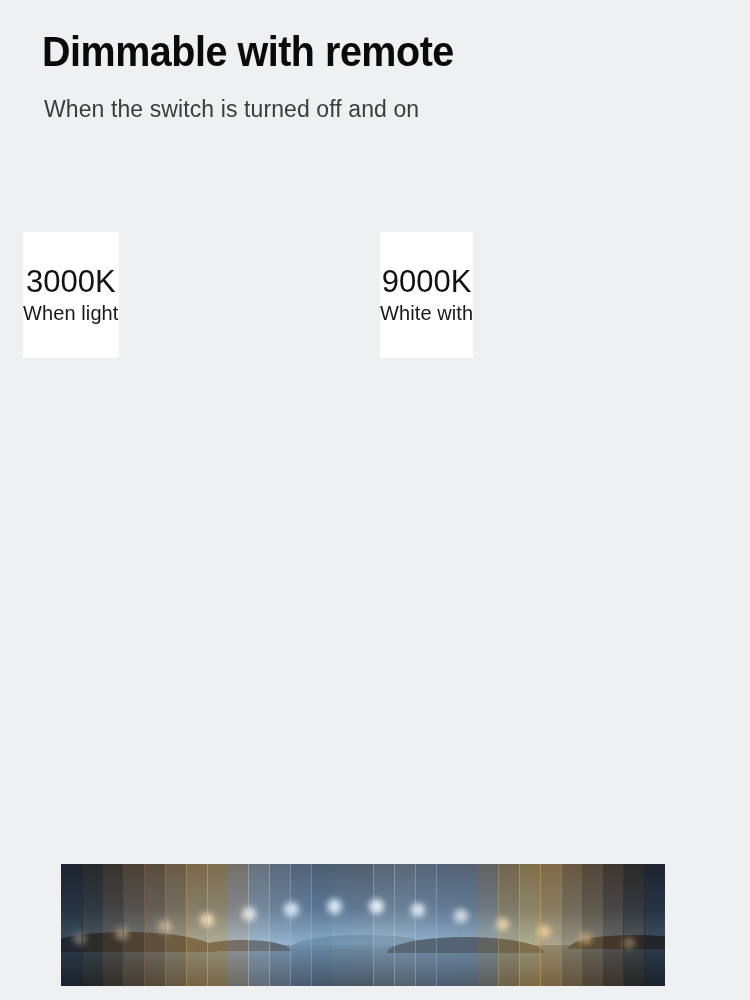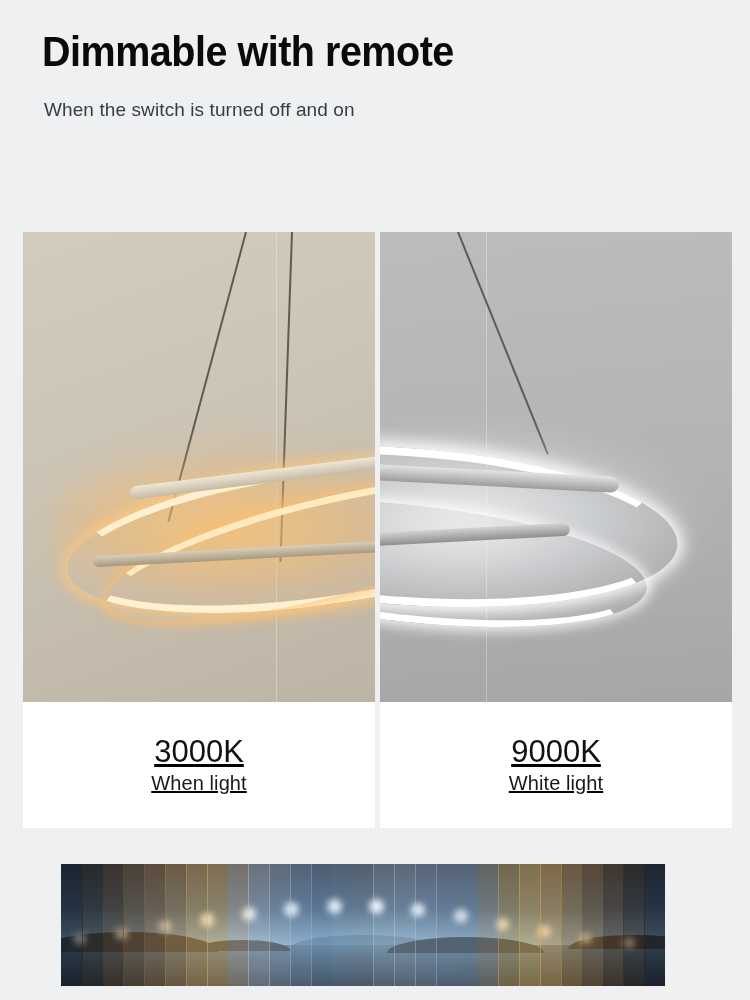--- a/index.html
+++ b/index.html
@@ -26,44 +26,43 @@
     letter-spacing: -0.5px;
     color: #0a0a0a;
     white-space: nowrap;
     transform: scaleX(0.94);
     transform-origin: left center;
   }
   #subtitle {
     position: absolute;
     left: 44px;
     top: 96px;
-    font-size: 19px;
+    font-size: 23px;
     line-height: 27px;
     color: #3a3d40;
     letter-spacing: 0.1px;
   }
   #subtitle div { white-space: nowrap; }
 
   
   #comparison {
     position: absolute;
     left: 23px;
     top: 232px;
     width: 709px;
     height: 596px;
     display: flex;
     gap: 5px;
   }
   .compare-panel {
     position: relative;
     flex: 1 1 0;
     display: flex;
-    flex-direction: column;
-    overflow: hidden;
-    text-decoration: underline;
+    flex-direction: row;
+    overflow: hidden;
   }
 
   
   .photo {
     position: relative;
     height: 470px;
     overflow: hidden;
   }
   .photo .wall {
     position: absolute;
@@ -189,21 +188,21 @@
       <div class="lamp">
         <div class="glow" style="left:-30%;top:42%;width:120%;height:40%;background:radial-gradient(ellipse at 45% 50%,rgba(255,255,255,.95) 0%,rgba(242,248,255,.45) 42%,rgba(242,248,255,0) 74%);filter:blur(16px);"></div>
         <div class="ring" style="left:-70%;top:46%;width:150%;height:30%;border-width:8px;border-color:#ffffff transparent #ffffff transparent;transform:rotate(4deg);box-shadow:0 0 15px 6px rgba(255,255,255,.9);"></div>
         <div class="ring" style="left:-60%;top:58%;width:132%;height:22%;border-width:7px;border-color:transparent transparent #ffffff transparent;transform:rotate(6deg);box-shadow:0 0 12px 5px rgba(255,255,255,.75);"></div>
         <div class="bodybar" style="left:-40%;top:50%;width:108%;height:16px;background:linear-gradient(180deg,#e4e4e4,#9c9c9c);transform:rotate(3deg);"></div>
         <div class="bodybar" style="left:-58%;top:64%;width:112%;height:13px;background:linear-gradient(180deg,#d2d2d2,#8f8f8f);transform:rotate(-3deg);"></div>
       </div>
     </div>
     <div class="label-card">
       <div class="kelvin">9000K</div>
-      <div class="light-name">White light</div>
+      <div class="light-name">White with</div>
     </div>
   </div>
 </div>
 
 <div id="landscape">
   <div class="sky" style="background:linear-gradient(180deg,#202a38 0%,#37516e 55%,#7fa6c4 100%);"></div>
   <div class="water" style="background:linear-gradient(180deg,#3f6party,#16202c);background:linear-gradient(180deg,#4a6b87 0%,#15202c 100%);"></div>
 
   <div class="island" style="left:-4%;top:56%;width:30%;height:16%;background:#2a2e33;"></div>
   <div class="island" style="left:22%;top:62%;width:16%;height:9%;background:#232a32;"></div>

